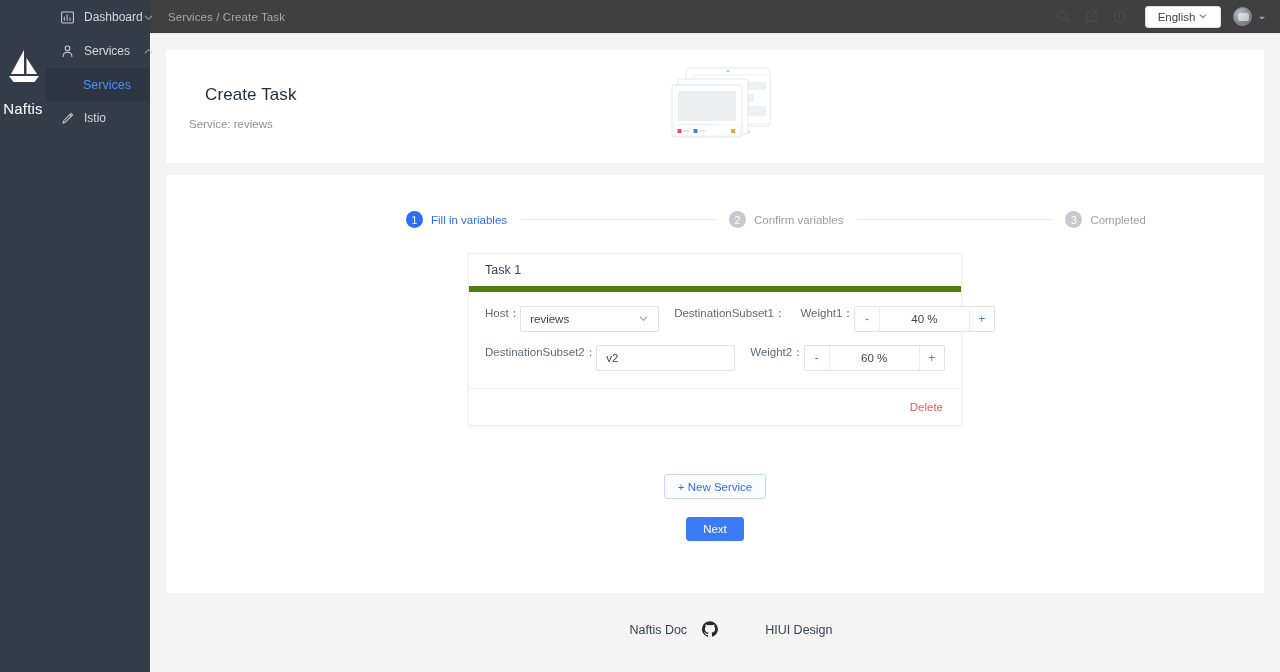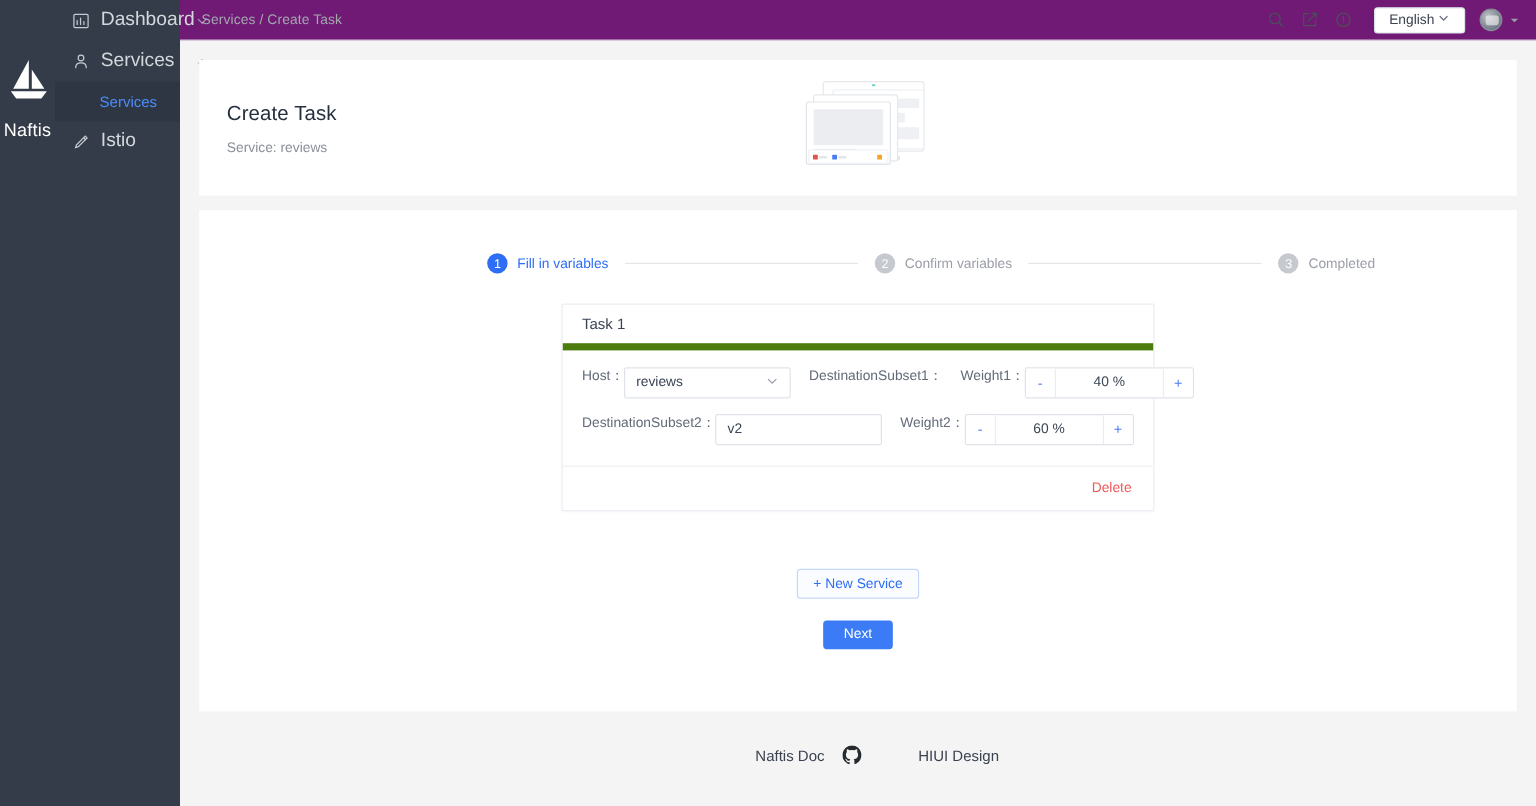--- a/index.html
+++ b/index.html
@@ -27,21 +27,21 @@
   }
   .brand-logo { width: 46px; height: 46px; display:block; }
   .brand-name {
     margin-top: 12px;
     color: #fff; font-size: 15px; letter-spacing: .2px;
   }
   .nav { display: flex; flex-direction: column; }
   .nav-item {
     height: 34px; display: flex; align-items: center;
     padding: 0 12px 0 13px;
-    color: #d4d7dc; font-size: 16px;
+    color: #d4d7dc; font-size: 12px;
     cursor: pointer; position: relative;
   }
   .nav-item .n-ico {
     width: 16px; height: 16px; flex: 0 0 16px;
     display: flex; align-items: center; justify-content: center;
     margin-right: 9px; opacity: .92;
   }
   .nav-item .n-label { flex: 1 1 auto; }
   .nav-item .n-caret {
     width: 12px; height: 12px; flex: 0 0 12px;
@@ -58,21 +58,21 @@
 
   
   .main {
     flex: 1 1 auto; height: 672px;
     display: flex; flex-direction: column;
     background: #f4f4f5;
     overflow: hidden;
   }
   .topbar {
     height: 34px; flex: 0 0 34px;
-    background: #701a75;
+    background: #404040;
     border-bottom: 1px solid #ececed;
     display: flex; align-items: center;
     padding: 0 14px 0 18px;
   }
   .crumb { font-size: 11.5px; color: #a3a7ae; letter-spacing: .1px; }
   .topbar-spacer { flex: 1 1 auto; }
   .tb-icon {
     width: 28px; height: 28px;
     display: flex; align-items: center; justify-content: center;
     cursor: pointer; color: #4a4f58;
@@ -104,21 +104,21 @@
   
   .panel { background: #fff; margin: 0 16px; }
   .hero {
     margin-top: 16px;
     height: 113px;
     display: flex; align-items: center;
     padding: 0 23px;
     position: relative;
   }
   .hero-text { padding-top: 2px; }
-  .hero-title { font-size: 17px; color: #25303f; font-weight: normal; letter-spacing: .1px; }
+  .hero-title { font-size: 17px; color: #25303f; font-weight: normal; letter-spacing: .1px; margin-left: 16px; }
   .hero-sub { font-size: 11.5px; color: #8a8f99; margin-top: 13px; }
   .hero-art {
     position: absolute; left: 502px; top: 16px;
     width: 110px; height: 82px;
   }
 
   
   .form-panel { margin-top: 12px; height: 418px; padding-top: 36px; }
 
   .steps {

